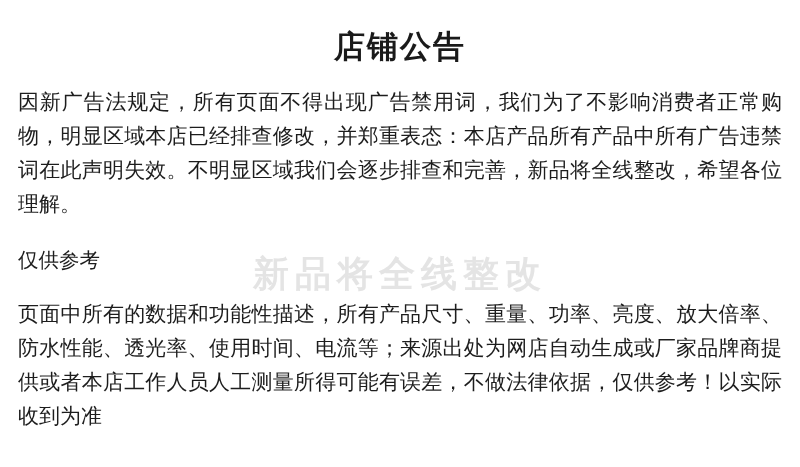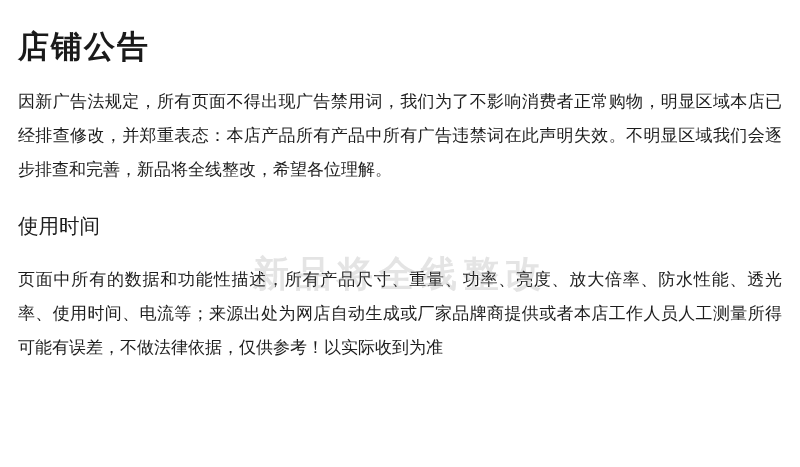--- a/index.html
+++ b/index.html
@@ -15,33 +15,33 @@
     position: relative;
   }
   .page {
     position: relative;
     width: 800px;
     height: 467px;
     box-sizing: border-box;
     padding: 0 18px;
   }
   .notice-title {
-    text-align: left;
+    text-align: center;
     font-size: 31px;
     font-weight: bold;
     color: #1a1a1a;
     letter-spacing: 2px;
     margin: 28px 0 0 0;
     line-height: 1.2;
   }
   .body-block {
     margin-top: 20px;
   }
   .para {
-    font-size: 17px;
+    font-size: 21px;
     line-height: 34px;
     color: #1d1d1d;
     text-align: justify;
     text-justify: inter-ideograph;
     letter-spacing: 0px;
     margin: 0;
     font-family: Liberation Serif, serif;
   }
   .section-heading {
     font-size: 20.5px;
@@ -75,17 +75,17 @@
 
   <div class="watermark">新品将全线整改</div>
 
   <h1 class="notice-title">店铺公告</h1>
 
   <div class="body-block">
     <p class="para">因新广告法规定，所有页面不得出现广告禁用词，我们为了不影响消费者正常购物，明显区域本店已经排查修改，并郑重表态：本店产品所有产品中所有广告违禁词在此声明失效。不明显区域我们会逐步排查和完善，新品将全线整改，希望各位理解。</p>
   </div>
 
   <div>
-    <div class="section-heading">使用时间</div>
+    <div class="section-heading">仅供参考</div>
     <p class="para para2">页面中所有的数据和功能性描述，所有产品尺寸、重量、功率、亮度、放大倍率、防水性能、透光率、使用时间、电流等；来源出处为网店自动生成或厂家品牌商提供或者本店工作人员人工测量所得可能有误差，不做法律依据，仅供参考！以实际收到为准</p>
   </div>
 
 </div>
 
 </body></html>

